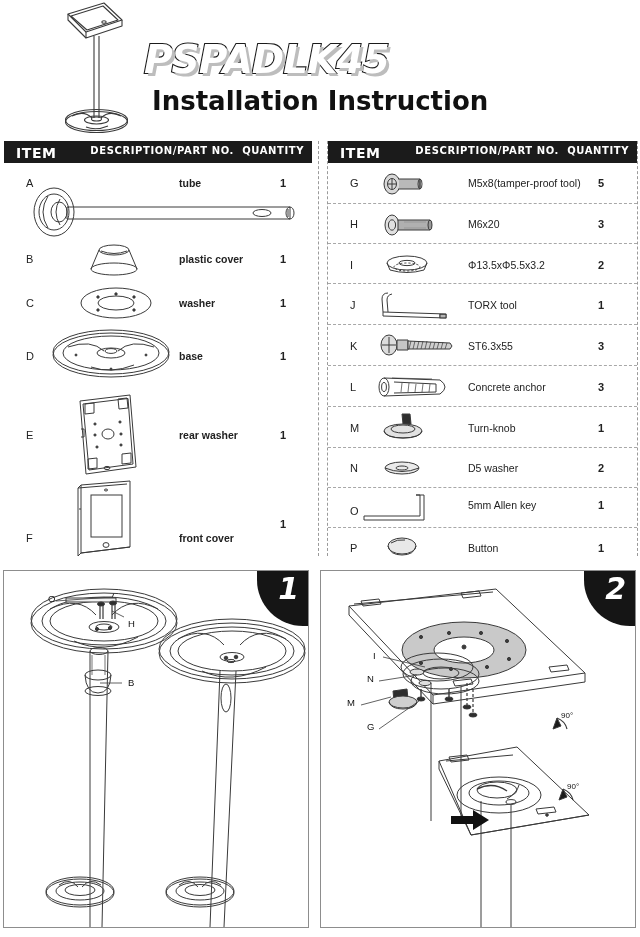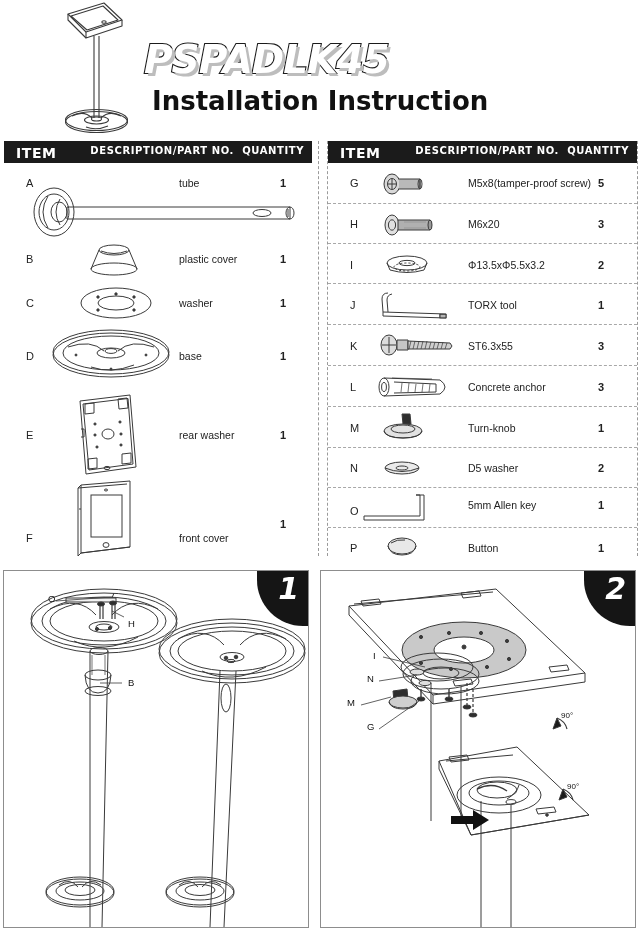--- a/index.html
+++ b/index.html
@@ -36,21 +36,21 @@
   .th-item{left:12px;font-size:14px;}
   .th-desc{right:78px;font-size:10px;}
   .th-qty{right:8px;font-size:10px;margin-left:8px;}
 
   .row{position:relative;box-sizing:border-box;}
   #table-right .row{border-bottom:1px dashed #a8a8a8;}
   #table-right .row:last-child{border-bottom:none;}
   .cell-item{position:absolute;left:22px;font-size:11px;color:#222;}
   .cell-desc{position:absolute;font-size:10.5px;color:#222;text-align:left;}
   .cell-qty{position:absolute;font-size:11px;font-weight:bold;color:#222;text-align:center;width:22px;}
-  #table-left .cell-desc{left:175px;}
+  #table-left .cell-desc{left:175px;font-weight:bold;}
   #table-left .cell-qty{left:268px;}
   #table-right .cell-desc{left:140px;}
   #table-right .cell-qty{left:262px;}
   .art{position:absolute;}
 
   
   .step-panel{position:absolute;top:570px;height:358px;border:1.6px solid #8d8d8d;background:#fff;overflow:hidden;box-sizing:border-box;}
   #panel-1{left:3px;width:306px;}
   #panel-2{left:320px;width:316px;}
   .step-badge{
@@ -219,21 +219,21 @@
 
 <div class="parts-table" id="table-right">
   <div class="thead">
     <span class="th th-item">ITEM</span>
     <span class="th th-desc">DESCRIPTION/PART NO.</span>
     <span class="th th-qty">QUANTITY</span>
   </div>
 
   <div class="row" style="height:41px">
     <span class="cell-item" style="top:14px">G</span>
-    <span class="cell-desc" style="top:14px">M5x8(tamper-proof screw)</span>
+    <span class="cell-desc" style="top:14px">M5x8(tamper-proof tool)</span>
     <span class="cell-qty" style="top:14px">5</span>
     <svg class="art" style="left:52px;top:8px;" width="60" height="26" viewBox="0 0 60 26">
       <g fill="none" stroke="#3a3a3a" stroke-width="1">
         <ellipse cx="12" cy="13" rx="8" ry="10" fill="#d8d8d8"></ellipse>
         <ellipse cx="12" cy="13" rx="4.5" ry="5.5"></ellipse>
         <path d="M12 8 L12 18 M8 13 L16 13"></path>
         <path d="M19 8 L40 8 L40 18 L19 18" fill="#b9b9b9"></path>
         <path d="M40 8 L40 18"></path>
         <ellipse cx="40" cy="13" rx="2" ry="5"></ellipse>
       </g>

